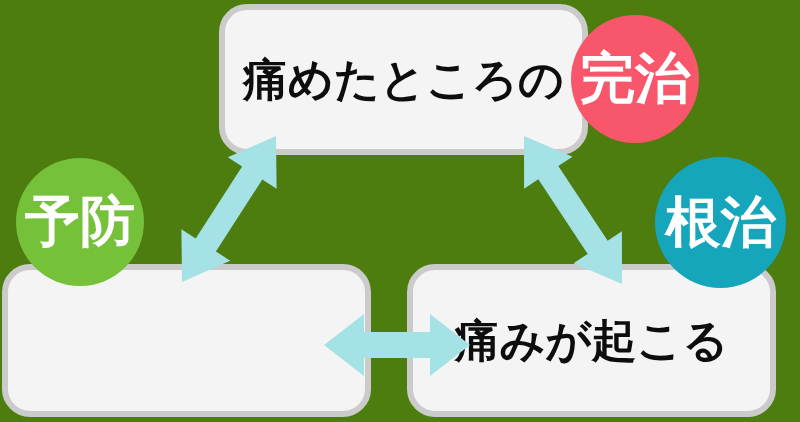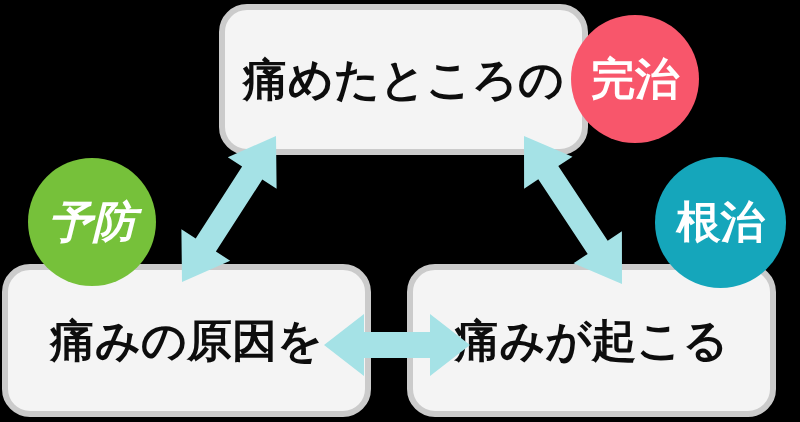--- a/index.html
+++ b/index.html
@@ -1,21 +1,21 @@
 <!DOCTYPE html>
 <html><head>
 <meta charset="utf-8">
 <style>
   * { margin: 0; padding: 0; box-sizing: border-box; }
   html, body { background: #ffffff; }
   .stage {
     position: relative;
     width: 800px;
     height: 422px;
-    background: #000000;
+    background: #4d7c0f;
     overflow: hidden;
     font-family: "Liberation Sans", "DejaVu Sans", sans-serif;
   }
   .node {
     position: absolute;
     background: #f4f4f4;
     border: 6px solid #cbcbcb;
     border-radius: 28px;
     display: flex;
     flex-direction: column;
@@ -46,40 +46,39 @@
 
   .badge {
     position: absolute;
     border-radius: 50%;
     display: flex;
     align-items: center;
     justify-content: center;
     z-index: 6;
   }
   .badge .badge-label {
-    font-size: 44px;
+    font-size: 55px;
     font-weight: bold;
     color: #ffffff;
     white-space: pre;
   }
   #badge-complete-cure { left: 571px; top: 15px;  width: 128px; height: 128px; }
-  #badge-prevention    { left: 28px;  top: 158px; width: 128px; height: 128px; font-style: italic; }
+  #badge-prevention    { left: 16px;  top: 158px; width: 128px; height: 128px; }
   #badge-radical-cure  { left: 655px; top: 157px; width: 131px; height: 131px; }
 </style>
 </head>
 <body>
 
 <div class="stage">
 
   <div class="node" id="node-treatment">
     <span class="line">痛めたところの</span>
   </div>
 
   <div class="node" id="node-habits">
-    <span class="line">痛みの原因を</span>
   </div>
 
   <div class="node" id="node-cause">
     <span class="line">痛みが起こる</span>
   </div>
 
   <svg class="arrows-layer" viewBox="0 0 800 422">
     <polygon points="276,136 227.8,157.3 242.1,166.5 195.7,238.5 181.4,229.3 182,282 230.2,260.7 215.9,251.5 262.3,179.5 276.6,188.7" fill="#a5e2e6"></polygon>
     <polygon points="524,136 524.1,188.7 538.3,179.3 587.7,253.9 573.5,263.3 622,284 621.9,231.3 607.7,240.7 558.3,166.1 572.5,156.7" fill="#a5e2e6"></polygon>
     <polygon points="324,345 364,376 364,358 430,358 430,376 470,345 430,314 430,332 364,332 364,314" fill="#a5e2e6"></polygon>

